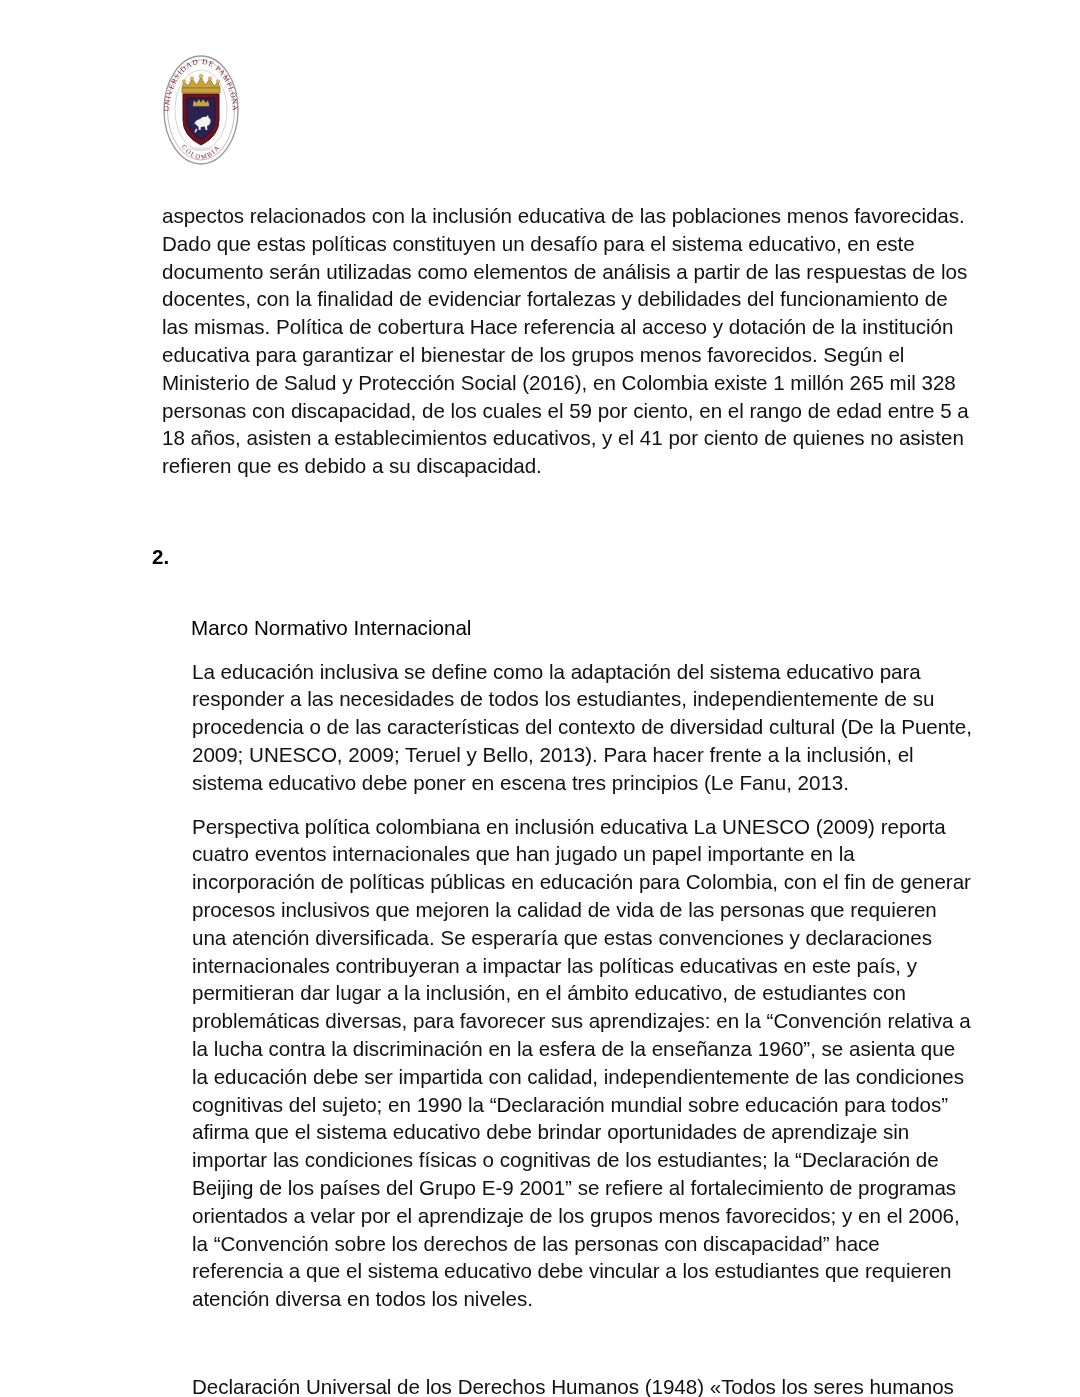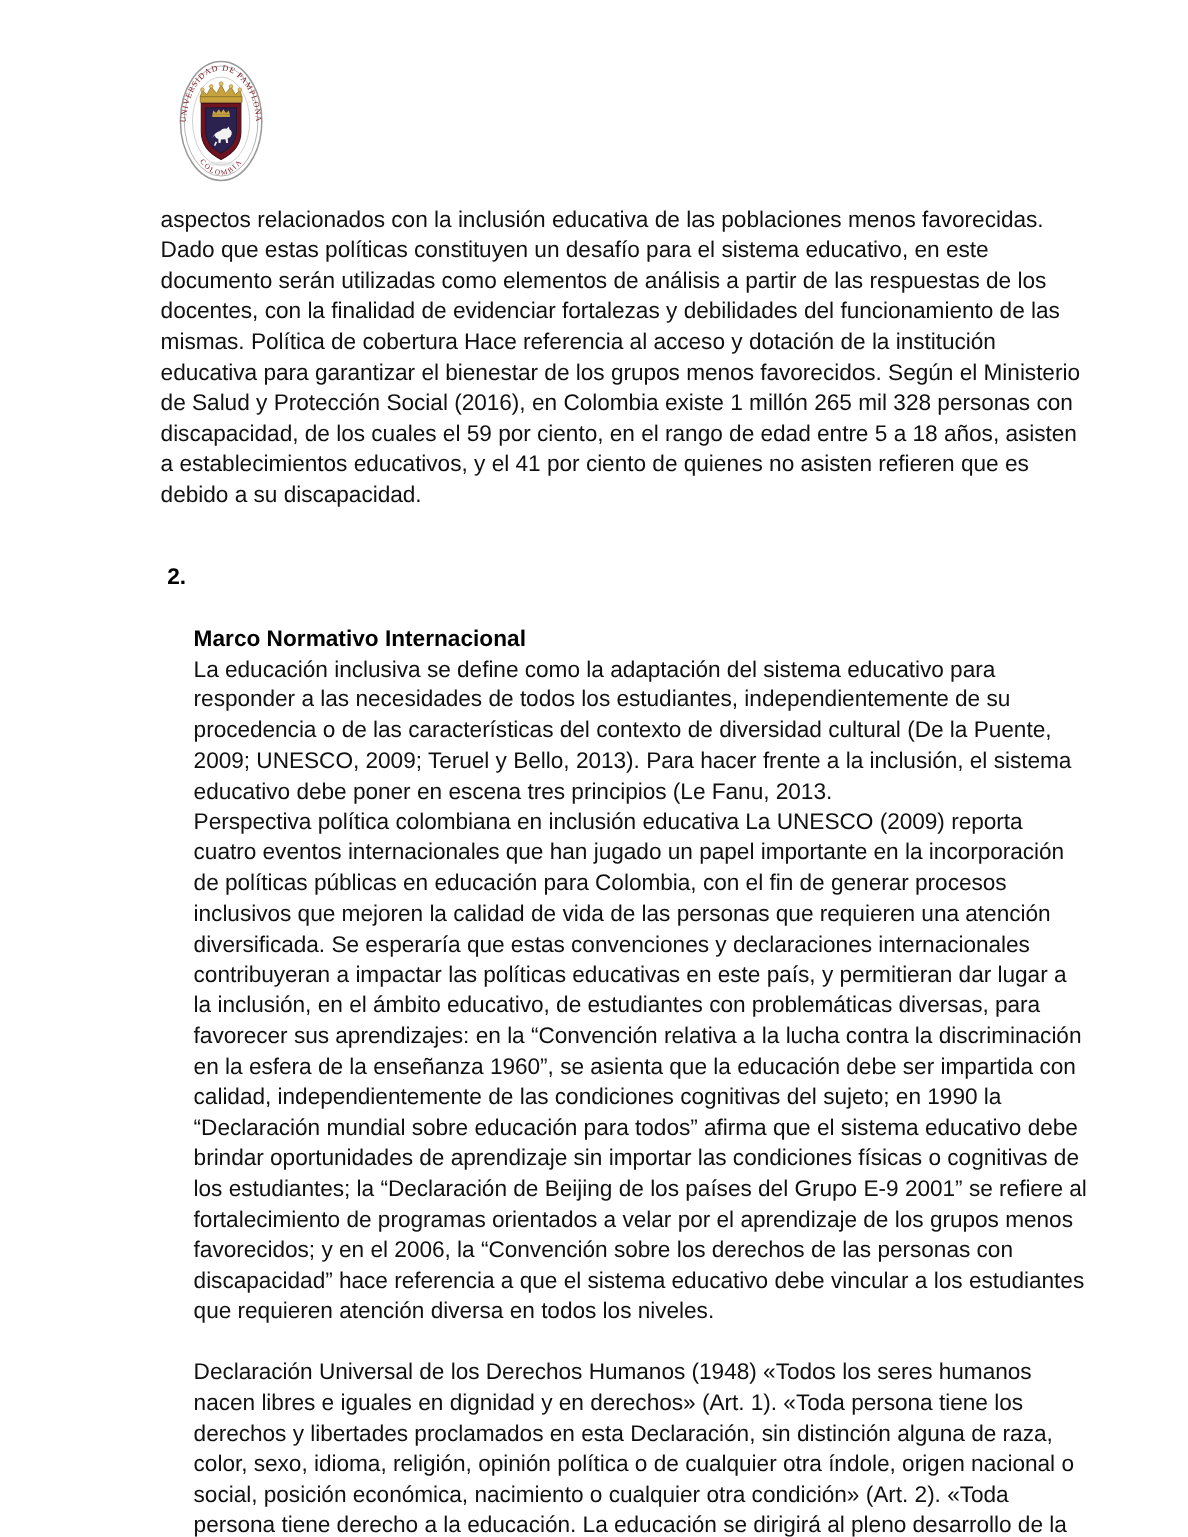--- a/index.html
+++ b/index.html
@@ -42,21 +42,21 @@
 
   
   .body-col {
     position: absolute;
     left: 146px;
     top: 186px;
     width: 842px;
   }
 
   p.para {
-    margin: 0;
+    margin: 16px;
     font-size: 20.6px;
     line-height: 27.8px;
     letter-spacing: -0.05px;
     color: #111111;
     text-align: left;
     word-spacing: 0.1px;
   }
 
   .para + .para { margin-top: 0; }
 
@@ -81,24 +81,24 @@
     font-size: 20.6px;
     line-height: 27.8px;
   }
 
   
   .indent {
     margin-left: 30px;
     width: 812px;
   }
   .sub-heading {
-    font-weight: bold;
+    font-weight: normal;
     font-size: 20.6px;
     line-height: 27.8px;
-    margin: 0;
+    margin: 15px;
   }
   .lead-bold { font-weight: normal; text-align: center; }
 </style>
 </head>
 <body>
 
 <div class="page">
 
   <div class="header">
     <div class="seal-wrap">

